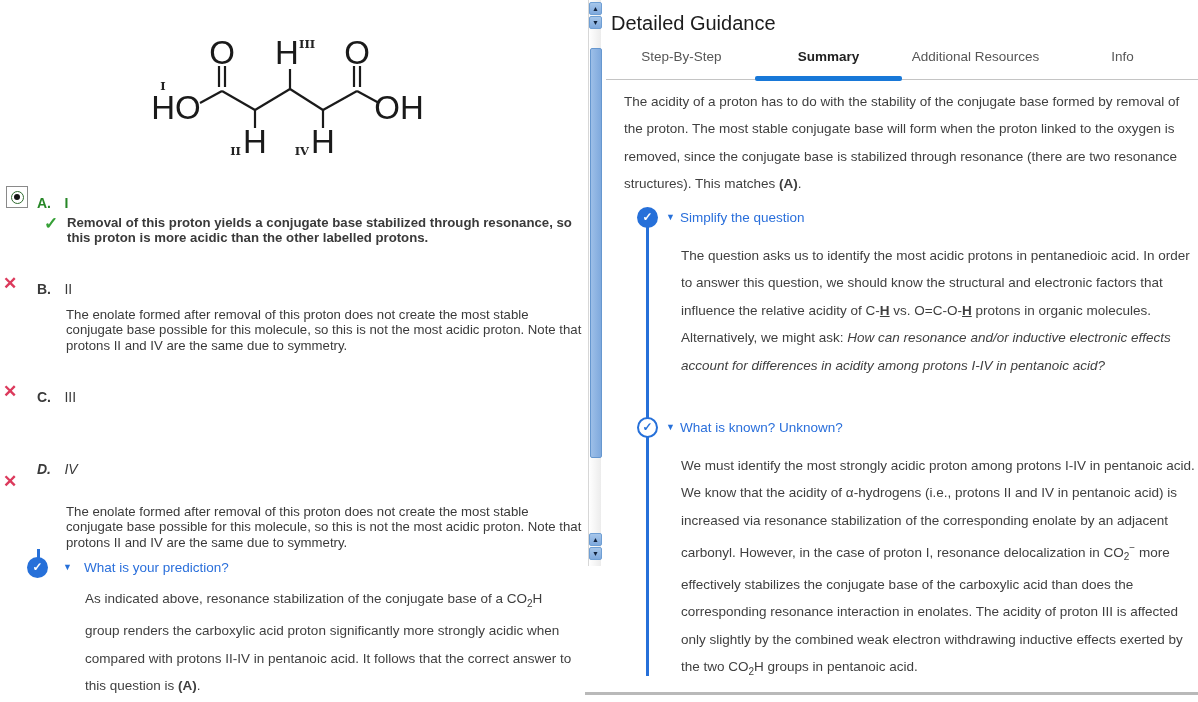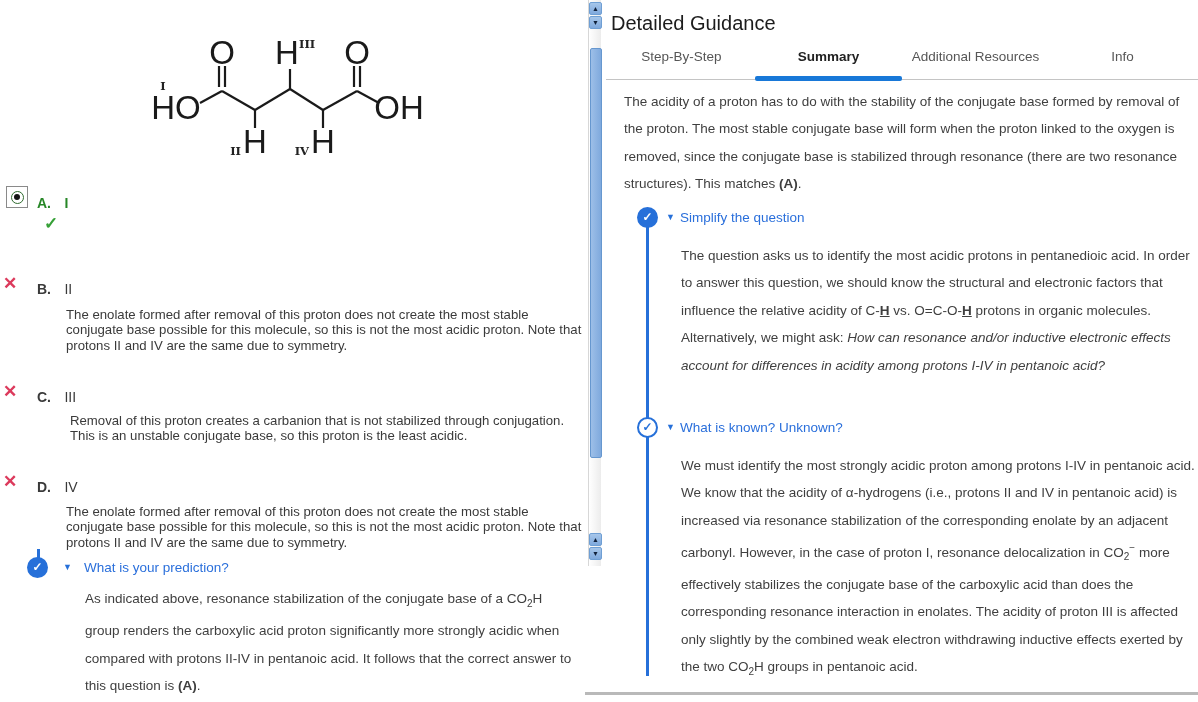--- a/index.html
+++ b/index.html
@@ -121,37 +121,37 @@
   <div class="abs radio-box" style="left:6px; top:186px;">
     <div class="radio-outer">
       <div class="radio-dot"></div>
     </div>
   </div>
   <div class="abs opt-correct" style="left:37px; top:194px;">
     <span class="opt-letter">A.</span>
     <span class="opt-value" style="margin-left:9px; font-weight:bold;">I</span>
   </div>
   <div class="abs check-green" style="left:44px; top:213px;">✓</div>
+  <div class="abs expl expl-bold" style="left:67px; top:215px; width:518px;">Removal of this proton yields a conjugate base stabilized through resonance, so this proton is more acidic than the other labelled protons.</div>
 
   <div class="abs x-icon" style="left:3px; top:273px;">✕</div>
   <div class="abs" style="left:37px; top:280px;">
     <span class="opt-letter">B.</span>
     <span class="opt-value" style="margin-left:9px;">II</span>
   </div>
   <div class="abs expl" style="left:66px; top:307px; width:516px;">The enolate formed after removal of this proton does not create the most stable conjugate base possible for this molecule, so this is not the most acidic proton. Note that protons II and IV are the same due to symmetry.</div>
 
   <div class="abs x-icon" style="left:3px; top:381px;">✕</div>
   <div class="abs" style="left:37px; top:388px;">
     <span class="opt-letter">C.</span>
     <span class="opt-value" style="margin-left:9px;">III</span>
   </div>
-  <div class="abs expl" style="left:70px; top:413px; width:516px;">Removal of this proton creates a carbanion that is not stabilized through conjugation. This is an unstable conjugate base, so this proton is the least acidic.</div>
 
   <div class="abs x-icon" style="left:3px; top:471px;">✕</div>
-  <div class="abs" style="left:37px; top:478px;">
+  <div class="abs" style="left:37px; top:460px;font-style:italic;">
     <span class="opt-letter">D.</span>
     <span class="opt-value" style="margin-left:9px;">IV</span>
   </div>
   <div class="abs expl" style="left:66px; top:504px; width:516px;">The enolate formed after removal of this proton does not create the most stable conjugate base possible for this molecule, so this is not the most acidic proton. Note that protons II and IV are the same due to symmetry.</div>
 
   <div class="abs tl-line" style="left:37px; top:549px; height:9px;"></div>
   <div class="abs circle-check" style="left:27px; top:557px;">✓</div>
   <div class="abs caret" style="left:63px; top:562px;">▼</div>
   <div class="abs sect-title" style="left:84px; top:560px;text-align:right;">What is your prediction?</div>
   <div class="abs para27" style="left:85px; top:585px; width:492px;">

